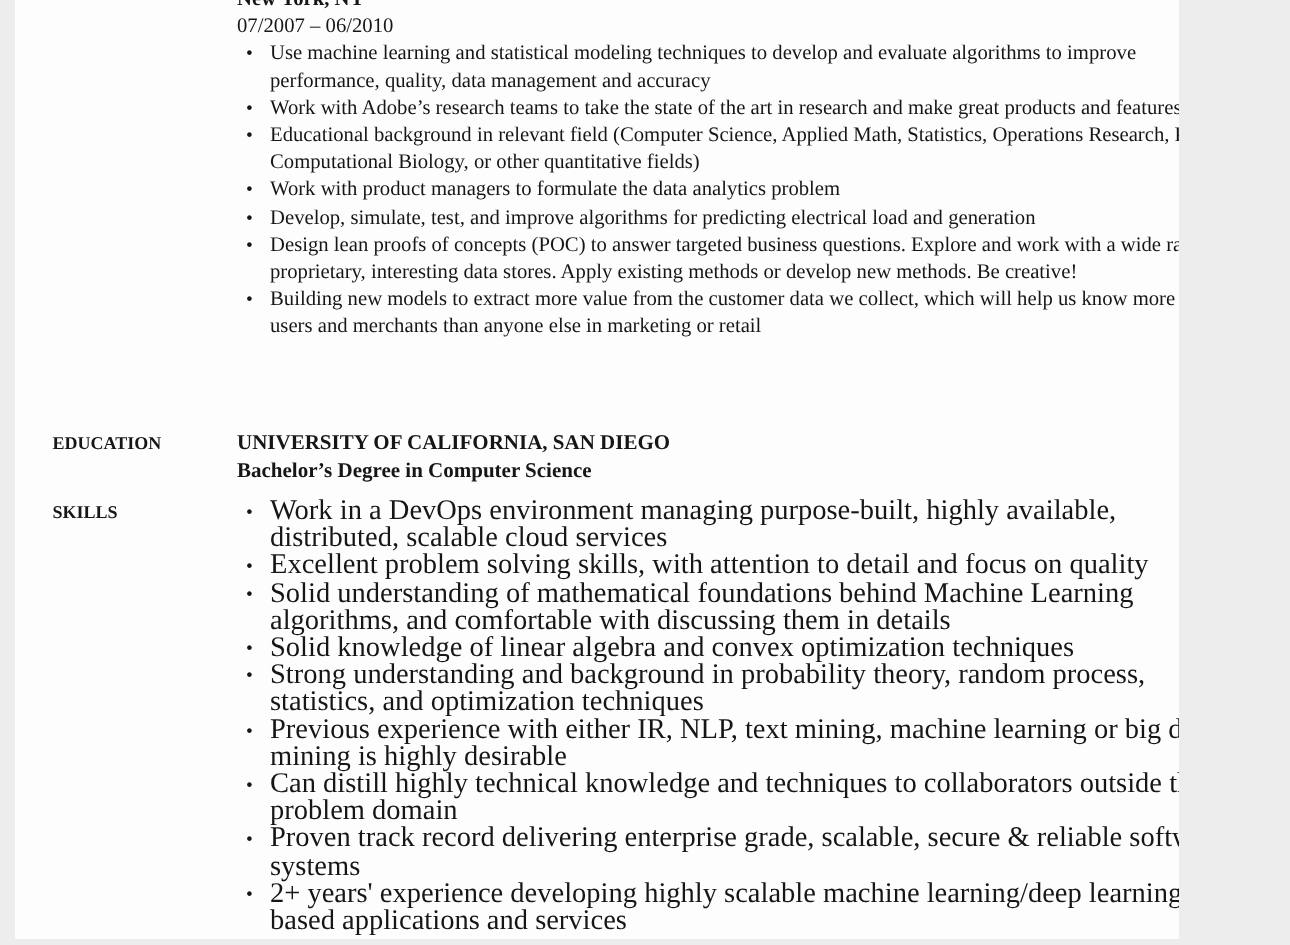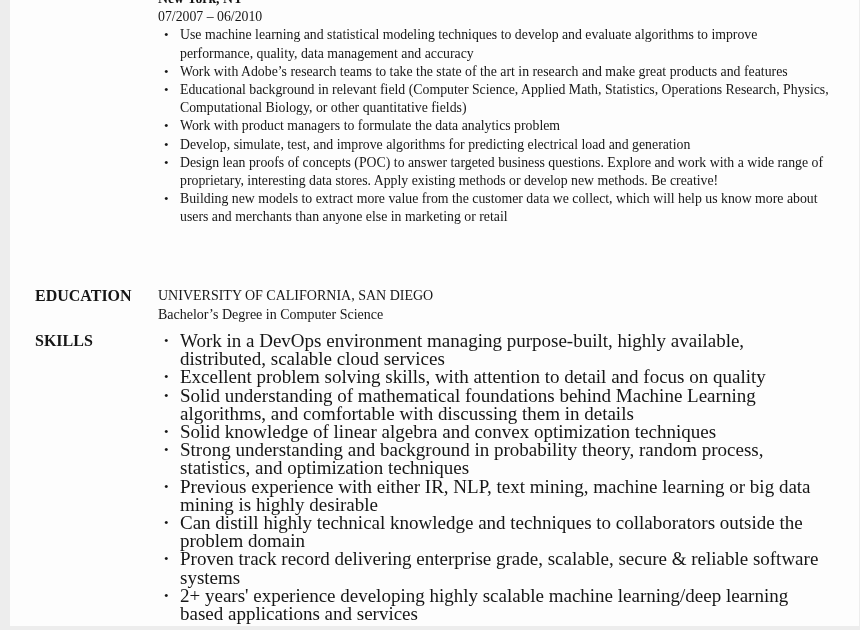--- a/index.html
+++ b/index.html
@@ -12,21 +12,21 @@
     overflow: hidden;
     position: relative;
     background: #ededed;
     font-family: "Liberation Serif", "DejaVu Serif", serif;
     color: #161616;
   }
   .page {
     position: absolute;
     left: 10px;
     top: 0;
-    width: 849px;
+    width: 776px;
     height: 626px;
     background: #fdfdfd;
     overflow: hidden;
   }
   
   .experience {
     position: absolute;
     left: 148px;
     top: -10px;
     width: 672px;
@@ -56,30 +56,30 @@
   .row {
     position: absolute;
     left: 25px;
     display: flex;
     align-items: flex-start;
   }
   .label {
     width: 123px;
     flex: 0 0 123px;
     font-weight: bold;
-    font-size: 16px;
+    font-size: 12px;
   }
   .education {
     top: 286px;
   }
   .education .label {
     line-height: 19px;
   }
   .education .edu-content {
-    font-weight: normal;
+    font-weight: bold;
     font-size: 14px;
     line-height: 19px;
     width: 640px;
   }
   .skills {
     top: 332px;
   }
   .skills .label {
     line-height: 18.2px;
   }

